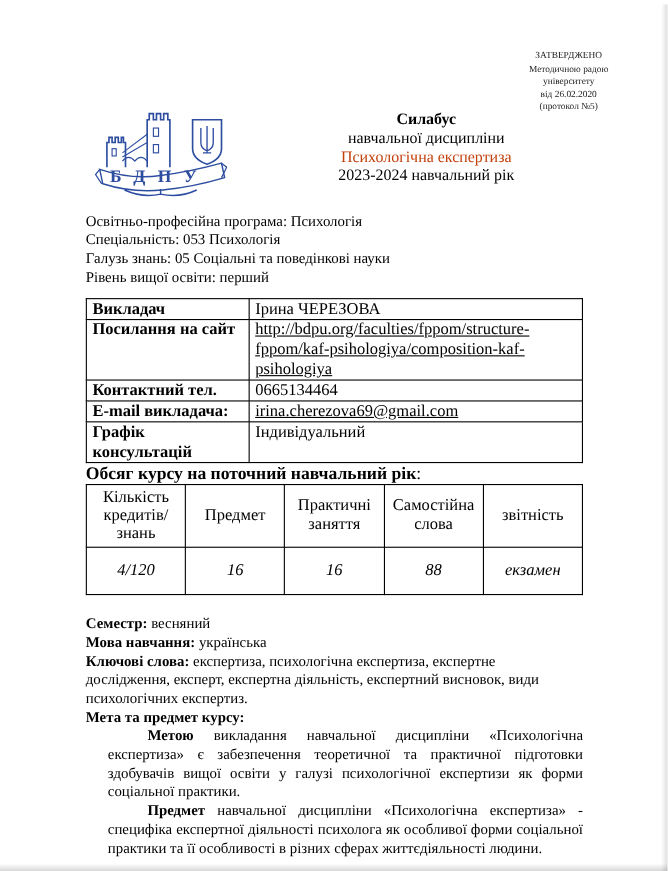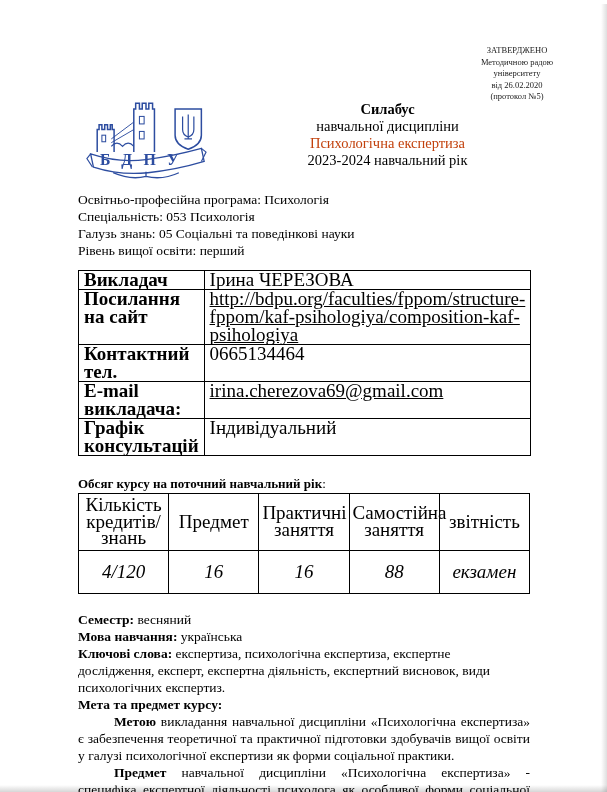--- a/index.html
+++ b/index.html
@@ -50,49 +50,49 @@
   }
   .bold { font-weight: bold; }
   .accent-blue { color: #c2410c; }
   .program {
     margin-top: 4px;
     font-size: 13.5px; line-height: 17px;
   }
   table.tbl {
     border-collapse: collapse;
     width: 100%;
-    font-size: 19px;
+    font-size: 15px;
   }
   table.tbl td {
     border: 1.5px solid #000;
     padding: 0px 5px;
     line-height: 18px;
     vertical-align: top;
   }
   table.instructor { margin-top: 11px; }
   table.instructor td.lbl { width: 148px; font-weight: bold; }
   .doclink { color: #000; text-decoration: underline; cursor: pointer; }
   .vol-heading {
-    margin-top: 18px;
-    font-size: 13px; line-height: 19px;
+    margin-top: 0;
+    font-size: 16px; line-height: 19px;
   }
   table.volume { table-layout: fixed; }
   table.volume td {
     text-align: center;
     vertical-align: middle;
     padding: 3px 3px;
     line-height: 16.5px;
   }
   table.volume tr.vals td { padding: 12px 3px; line-height: 18px; font-style: italic; }
   .details {
     margin-top: 17px;
     font-size: 13.5px; line-height: 17px;
   }
   .details p { margin: 0; }
-  .details p.indent { text-indent: 36px; text-align: justify; }
+  .details p.indent { text-indent: 36px; text-align: justify; margin-left: 20px; }
 </style>
 </head>
 <body>
 
 <div class="page">
 
   <div class="stamp">
     <div>ЗАТВЕРДЖЕНО</div>
     <div>Методичною радою</div>
     <div>університету</div>
@@ -169,21 +169,21 @@
       </table>
 
     <div class="vol-heading"><span class="bold">Обсяг курсу на поточний навчальний рік</span><span>:</span></div>
 
     <table class="tbl volume">
       <tbody>
           <tr>
         <td>Кількість кредитів/ знань</td>
         <td>Предмет</td>
         <td>Практичні заняття</td>
-        <td>Самостійна заняття</td>
+        <td>Самостійна слова</td>
         <td>звітність</td>
       </tr>
       <tr class="vals">
         <td>4/120</td>
         <td>16</td>
         <td>16</td>
         <td>88</td>
         <td>екзамен</td>
       </tr>
     </tbody>

